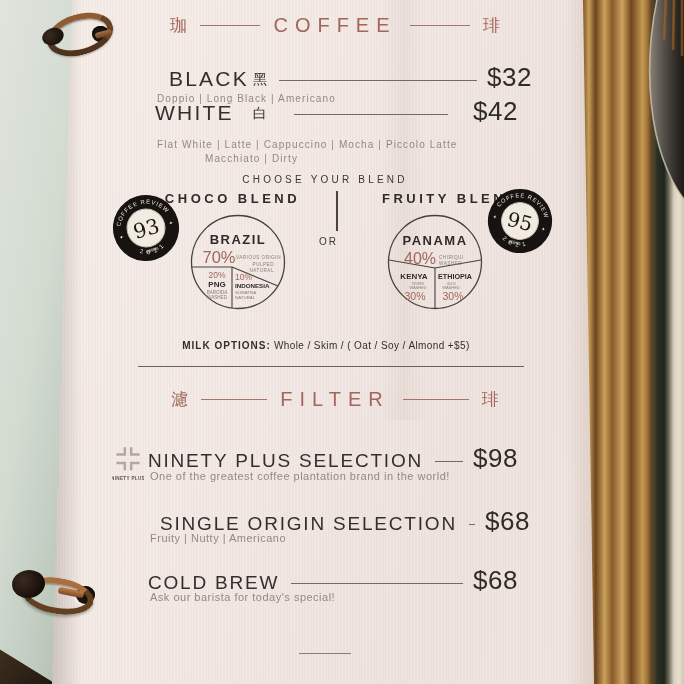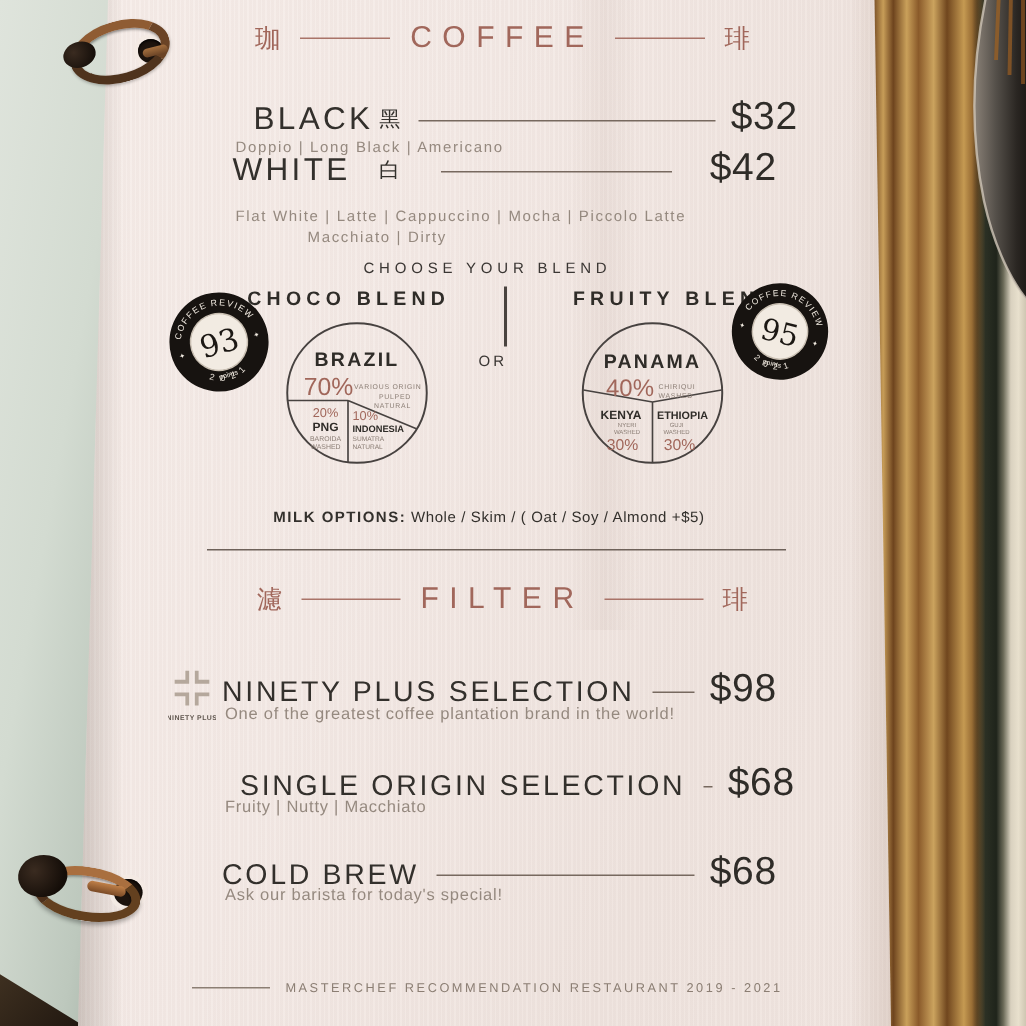--- a/index.html
+++ b/index.html
@@ -259,28 +259,27 @@
       <span class="leader"></span>
       <span class="price">$98</span>
     </div>
     <div class="abs f-desc" style="left:150px;top:470px;">One of the greatest coffee plantation brand in the world!</div>
 
     <div class="abs item-row" style="left:160px;top:506px;width:370px;">
       <span class="item-name" style="font-size:19px;letter-spacing:1.8px;">SINGLE ORIGIN SELECTION</span>
       <span class="leader"></span>
       <span class="price">$68</span>
     </div>
-    <div class="abs f-desc" style="left:150px;top:532px;">Fruity | Nutty | Macchiato</div>
+    <div class="abs f-desc" style="left:150px;top:532px;">Fruity | Nutty | Americano</div>
 
     <div class="abs item-row" style="left:148px;top:565px;width:370px;">
       <span class="item-name" style="font-size:19px;letter-spacing:1.8px;">COLD BREW</span>
       <span class="leader"></span>
       <span class="price">$68</span>
     </div>
     <div class="abs f-desc" style="left:150px;top:591px;">Ask our barista for today's special!</div>
 
     <div class="abs footer" style="left:115px;top:653px;width:420px;">
       <span class="frule"></span>
-      <span>MASTERCHEF RECOMMENDATION RESTAURANT 2019 - 2021</span>
     </div>
 
   </div>
 </div>
 
 </body></html>

